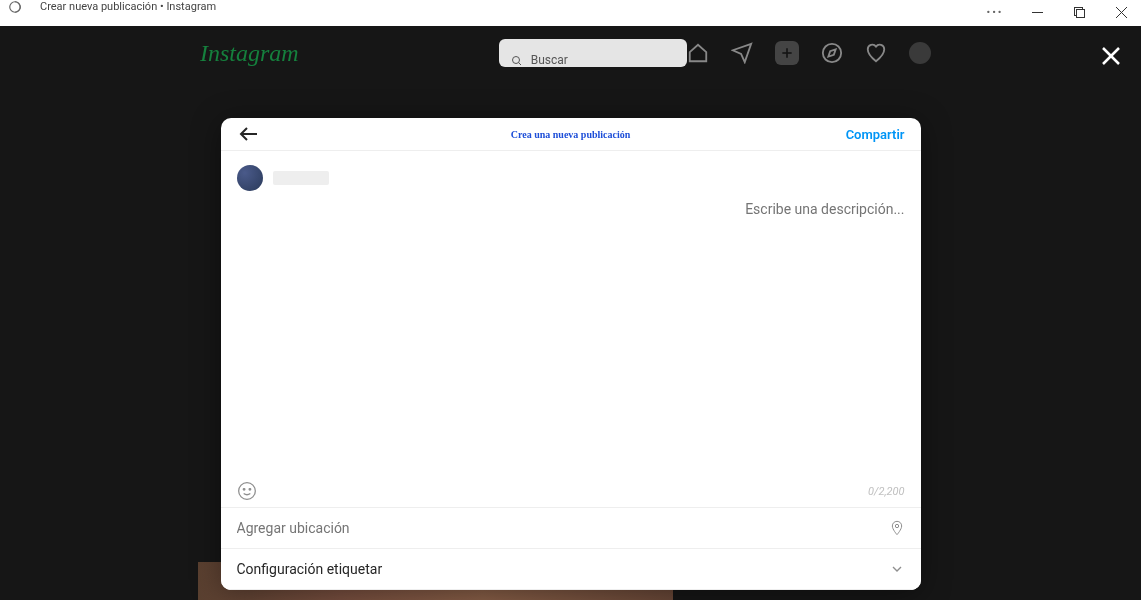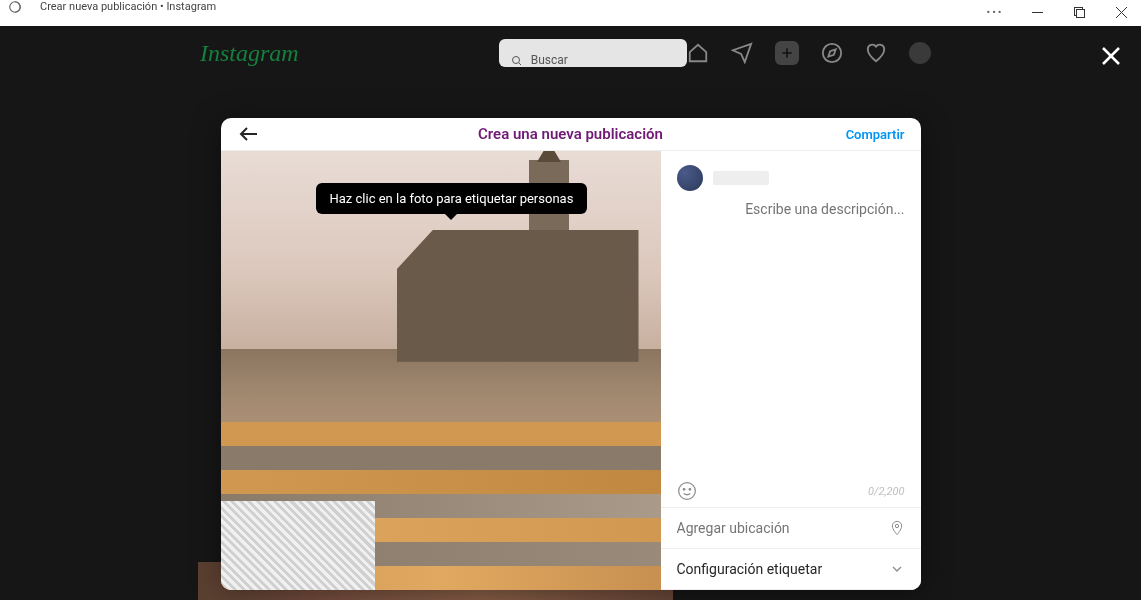--- a/index.html
+++ b/index.html
@@ -21,21 +21,21 @@
     .nav-icons { margin-left: auto; display: flex; align-items: center; gap: 22px; margin-right: 180px; }
     .nav-icon { width: 22px; height: 22px; display: flex; align-items: center; justify-content: center; color: #888; cursor: pointer; }
     .nav-icon.filled { background: #444; border-radius: 6px; width: 24px; height: 24px; }
     .nav-avatar { width: 22px; height: 22px; border-radius: 50%; background: #3a3a3a; }
     
     .modal-close { position: absolute; top: 18px; right: 18px; color: #fff; width: 24px; height: 24px; cursor: pointer; }
     
     .modal { position: absolute; top: 92px; left: 50%; transform: translateX(-50%); width: 700px; height: 472px; background: #fff; border-radius: 10px; overflow: hidden; display: flex; flex-direction: column; box-shadow: 0 4px 30px rgba(0,0,0,0.4); }
     .modal-header { height: 33px; display: flex; align-items: center; justify-content: space-between; padding: 0 16px; border-bottom: 1px solid #eee; }
     .back-btn { width: 24px; height: 24px; cursor: pointer; display: flex; align-items: center; }
-    .modal-title { font-size: 15px; font-weight: 600; color: #701a75; position: absolute; left: 50%; transform: translateX(-50%); }
+    .modal-title { font-size: 10px; font-weight: 600; color: #1d4ed8; position: absolute; left: 50%; transform: translateX(-50%); font-family: Liberation Serif, serif; }
     .share-btn { color: #0095f6; font-size: 13px; font-weight: 600; cursor: pointer; margin-left: 28px; }
     
     .modal-body { flex: 1; display: flex; }
     .photo-area { width: 440px; height: 439px; position: relative; background: linear-gradient(180deg, #d8c8c0 0%, #c8b8b0 35%, #8a7560 45%, #a08870 55%, #b89878 70%, #d4a880 100%); cursor: pointer; overflow: hidden; }
     
     .sky { position: absolute; top: 0; left: 0; right: 0; height: 45%; background: linear-gradient(180deg, #e8dcd5 0%, #dcc8bd 60%, #c8b0a0 100%); }
     .tower { position: absolute; top: 2%; left: 70%; width: 40px; height: 100px; background: #7a6a5a; }
     .tower-top { position: absolute; top: -18px; left: 8px; width: 0; height: 0; border-left: 12px solid transparent; border-right: 12px solid transparent; border-bottom: 20px solid #5a4a3a; }
     .church { position: absolute; top: 18%; left: 40%; width: 55%; height: 30%; background: #6a5a4a; clip-path: polygon(0 30%, 15% 0, 100% 0, 100% 100%, 0 100%); }
     .amphitheater { position: absolute; bottom: 0; left: 0; right: 0; height: 58%; }
@@ -163,39 +163,20 @@
         <svg viewBox="0 0 24 24" width="24" height="24" fill="none" stroke="#262626" stroke-width="2">
             <line x1="20" y1="12" x2="4" y2="12"></line>
             <polyline points="10,6 4,12 10,18"></polyline>
           </svg>
       </div>
       <div class="modal-title">Crea una nueva publicación</div>
       <div class="share-btn">Compartir</div>
     </div>
 
     <div class="modal-body">
-      <div class="photo-area">
-        <div class="sky"></div>
-        <div class="tower">
-            <div class="tower-top"></div>
-          </div>
-        <div class="church"></div>
-        <div class="amphitheater">
-          <div class="stage-area"></div>
-          <div class="row row7"></div>
-          <div class="row row6"></div>
-          <div class="row row5"></div>
-          <div class="row row4"></div>
-          <div class="row row3"></div>
-          <div class="row row2"></div>
-          <div class="row row1"></div>
-          <div class="chairs-area"></div>
-        </div>
-        <div class="tooltip">Haz clic en la foto para etiquetar personas</div>
-      </div>
 
       <div class="right-panel">
         <div class="user-row">
           <div class="user-avatar"></div>
           <div class="user-name-blur"></div>
         </div>
 
         <div class="caption-area">
           <textarea class="caption-input" placeholder="Escribe una descripción..." style=""></textarea>
         </div>

